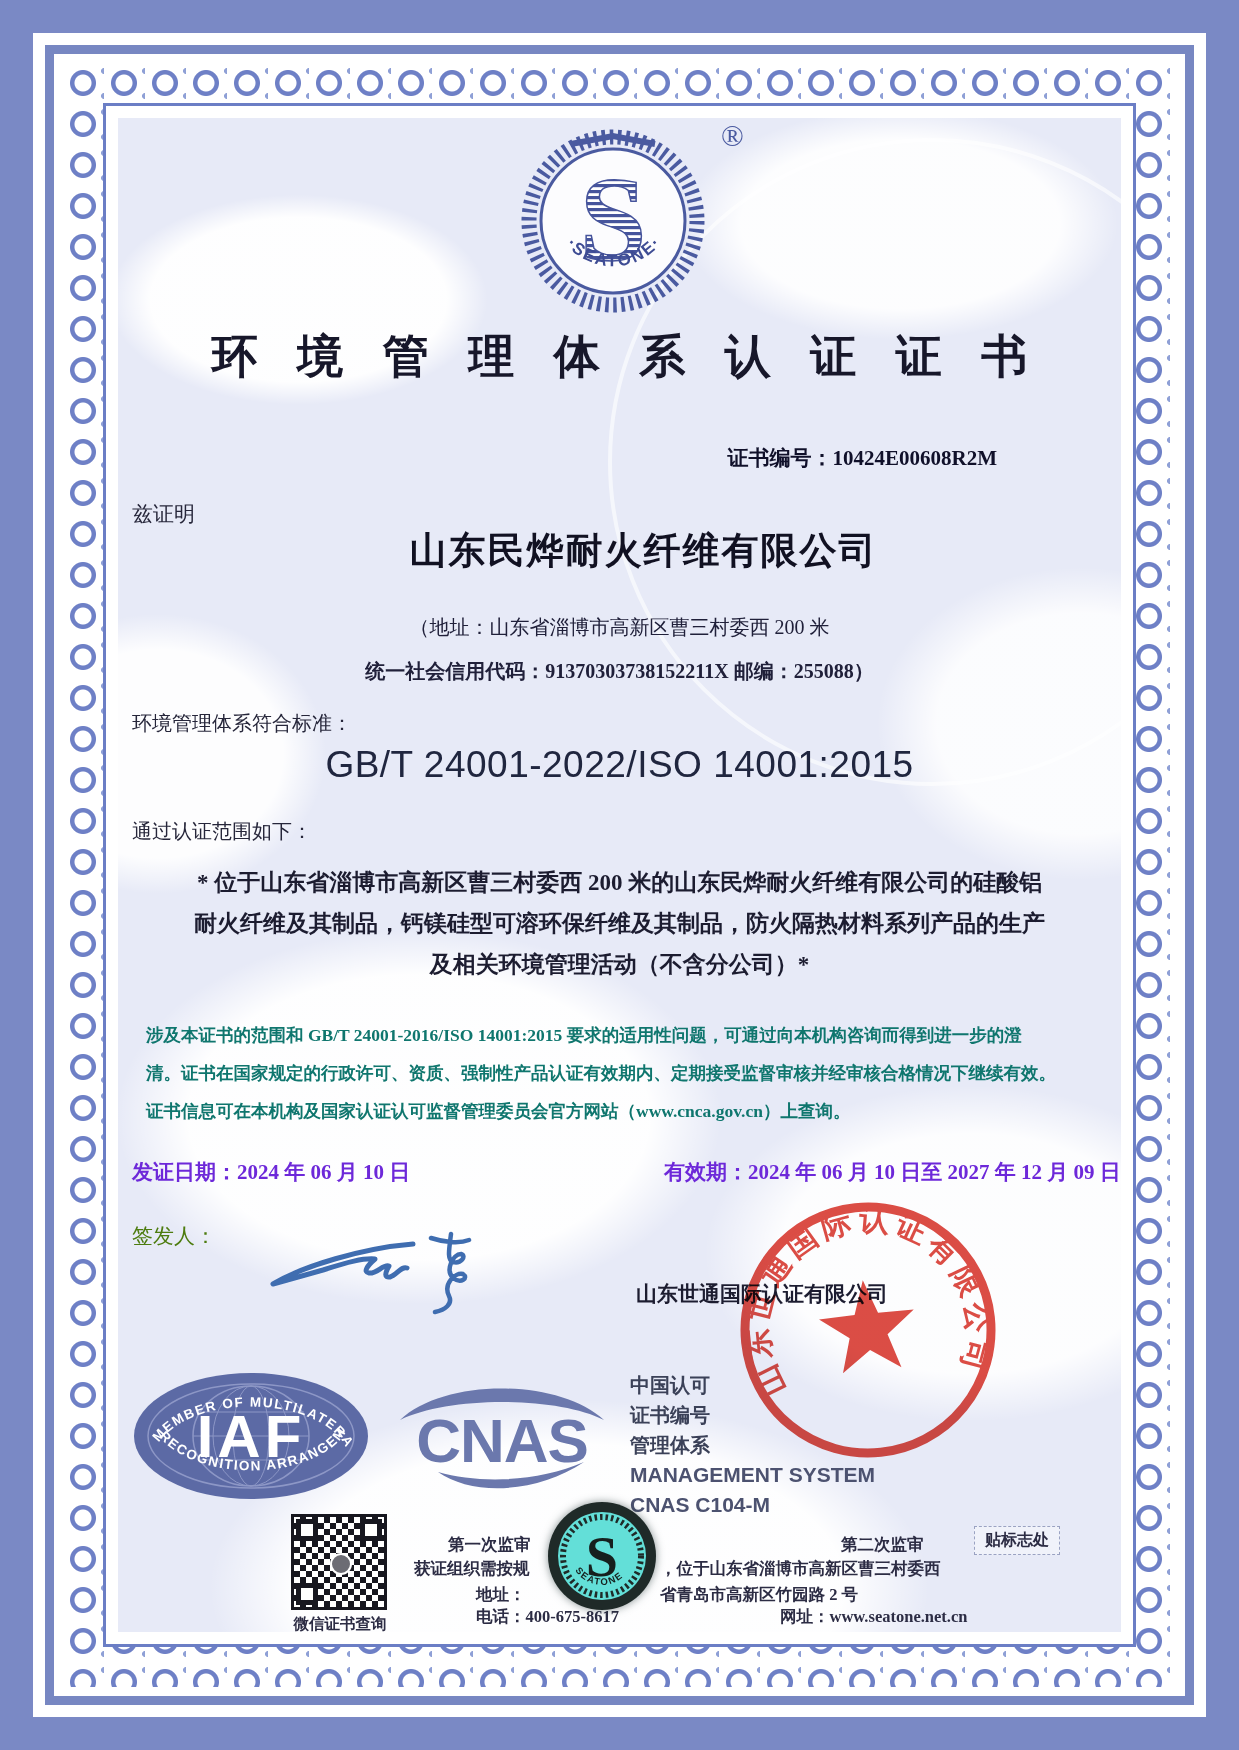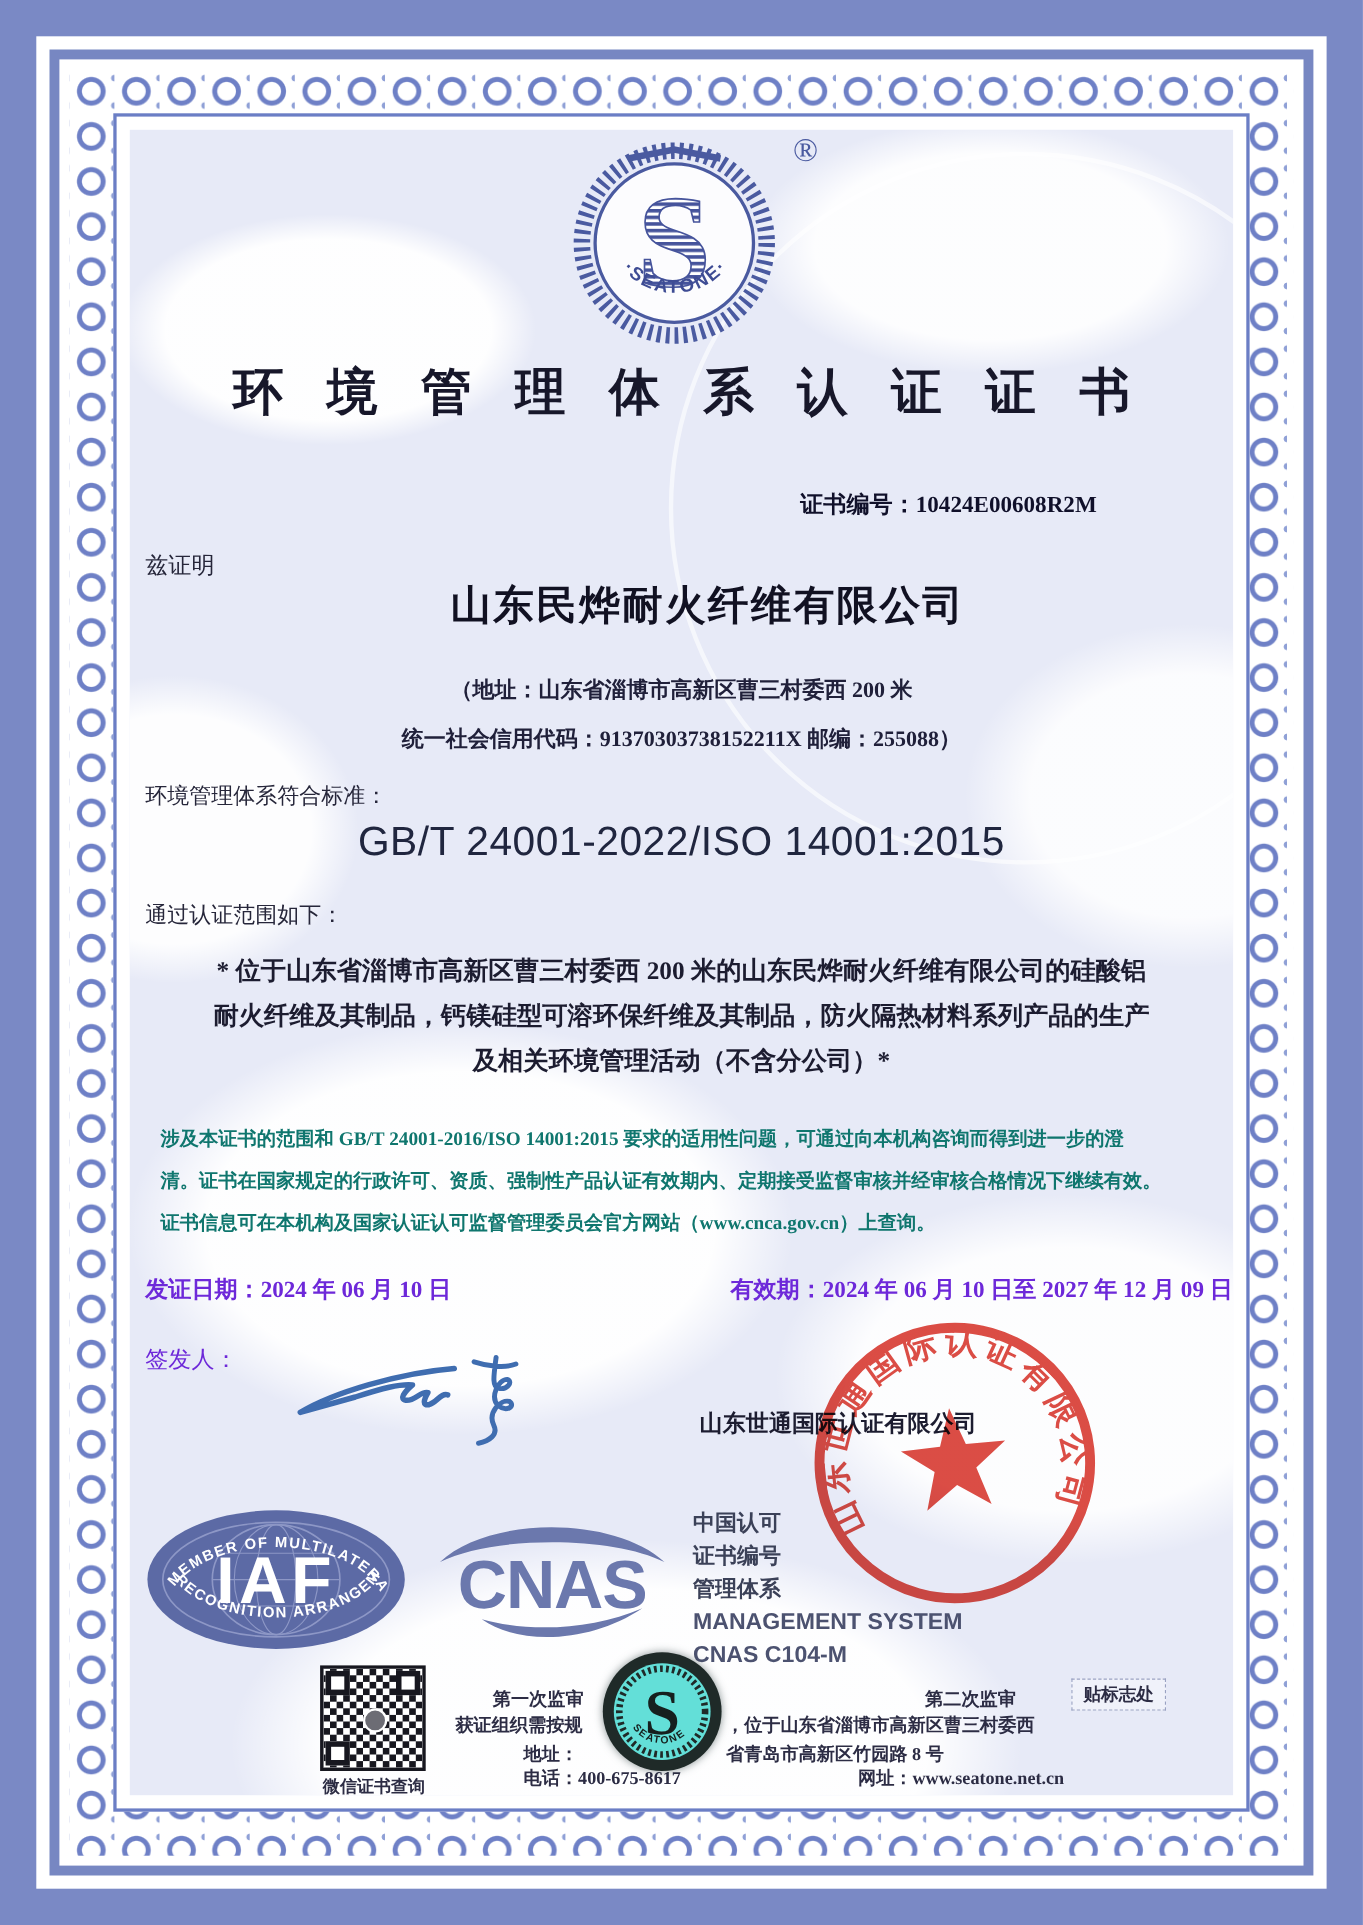--- a/index.html
+++ b/index.html
@@ -39,33 +39,33 @@
       radial-gradient(ellipse 500px 260px at 45% 97%, rgba(255,255,255,.95) 55%, rgba(255,255,255,0) 72%);
   }
   .globe-arc{position:absolute;left:490px;top:20px;width:640px;height:640px;
     border:4px solid rgba(255,255,255,.6);border-radius:50%;}
   
   .title{top:208px;left:0;right:0;text-align:center;font-size:46px;font-weight:700;
     color:#17172a;letter-spacing:14px;text-indent:14px;}
   .certno{top:326px;right:124px;font-size:21px;font-weight:700;color:#10102a;}
   .certify{top:382px;left:14px;font-size:21px;color:#26263a;}
   .company{top:408px;left:0;right:0;text-align:center;font-size:37px;font-weight:700;color:#111122;letter-spacing:2px;padding-left:48px;}
-  .addr1{top:496px;left:0;right:0;text-align:center;font-size:20px;font-weight:700;color:#20203a;}
+  .addr1{top:496px;left:0;right:0;text-align:center;font-size:20px;font-weight:400;color:#20203a;}
   .addr2{top:540px;left:0;right:0;text-align:center;font-size:20px;font-weight:600;color:#20203a;}
   .stdlabel{top:592px;left:14px;font-size:20px;color:#26263a;}
   .standard{top:626px;left:0;right:0;text-align:center;font-size:37px;color:#20263f;
     font-family:"Liberation Sans","DejaVu Sans",sans-serif;letter-spacing:.5px;}
   .scopelabel{top:700px;left:14px;font-size:20px;color:#26263a;}
   .scope{top:744px;left:10px;right:10px;text-align:center;font-size:23px;font-weight:700;
     line-height:41px;color:#1c1c30;}
   .disclaimer{top:898px;left:28px;right:10px;font-size:17.5px;font-weight:700;
     line-height:38px;color:#0f766e;}
   .dates{top:1040px;left:14px;right:0;font-size:21px;color:#6d28d9;font-weight:600;}
   .dates .valid{position:absolute;left:532px;top:0;}
-  .signer{top:1104px;left:14px;font-size:21px;color:#6d28d9;}
+  .signer{top:1104px;left:14px;font-size:21px;color:#4d7c0f;}
   .issuer{top:1162px;left:518px;font-size:21px;font-weight:600;color:#1c1c30;}
   
   .accred{top:1252px;left:512px;font-size:20px;font-weight:700;line-height:30px;color:#3b4158;}
   .accred .en{font-family:"Liberation Sans","DejaVu Sans",sans-serif;font-size:21px;color:#4c5270;}
   
   .f-txt{font-size:16.5px;font-weight:600;color:#2c2c44;}
   .audit1{top:1416px;left:330px;}
   .audit2{top:1416px;left:723px;}
   .sticker{top:1408px;left:856px;border:1.5px dashed #9aa2c2;padding:3px 10px;color:#2c2c44;
     font-size:16px;font-weight:600;background:rgba(255,255,255,.4);}
@@ -210,21 +210,21 @@
         <div class="dot"></div>
       </div>
       <div class="abs qr-caption">微信证书查询</div>
 
       <div class="abs f-txt audit1">第一次监审</div>
       <div class="abs f-txt audit2">第二次监审</div>
       <div class="abs sticker">贴标志处</div>
       <div class="abs f-txt notice-l">获证组织需按规</div>
       <div class="abs f-txt notice-r">，位于山东省淄博市高新区曹三村委西</div>
       <div class="abs f-txt addr-l">地址：</div>
-      <div class="abs f-txt addr-r">省青岛市高新区竹园路 8 号</div>
+      <div class="abs f-txt addr-r">省青岛市高新区竹园路 2 号</div>
       <div class="abs f-txt phone">电话：400-675-8617</div>
       <div class="abs f-txt website">网址：www.seatone.net.cn</div>
 
       <svg class="abs hologram" width="112" height="112" viewBox="0 0 112 112">
         <circle cx="56" cy="56" r="54" fill="#1f2a28"></circle>
         <circle cx="56" cy="56" r="44" fill="#63dfd8"></circle>
         <circle cx="56" cy="56" r="39" fill="none" stroke="#1f2a28" stroke-width="6" stroke-dasharray="2.5 3"></circle>
         <defs>
                   <path id="holoArc" d="M26,64 A32,32 0 0,0 86,64"></path>
                 </defs>

